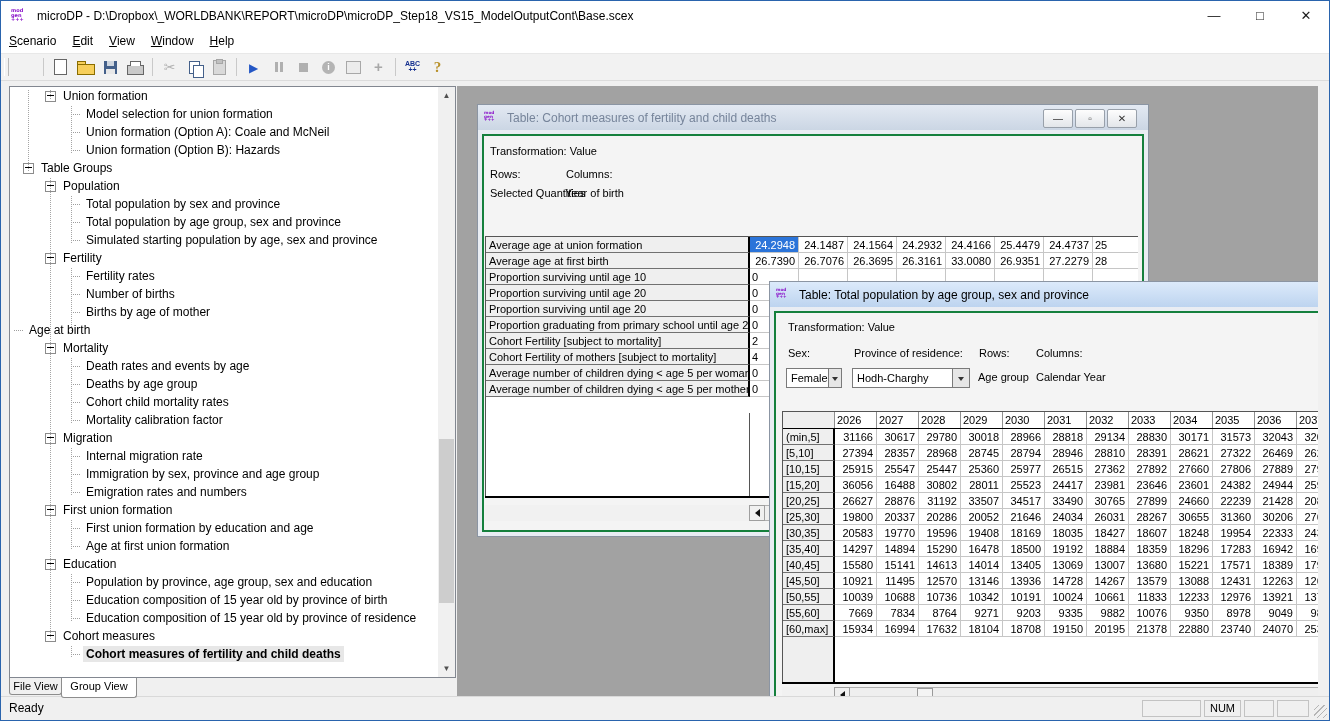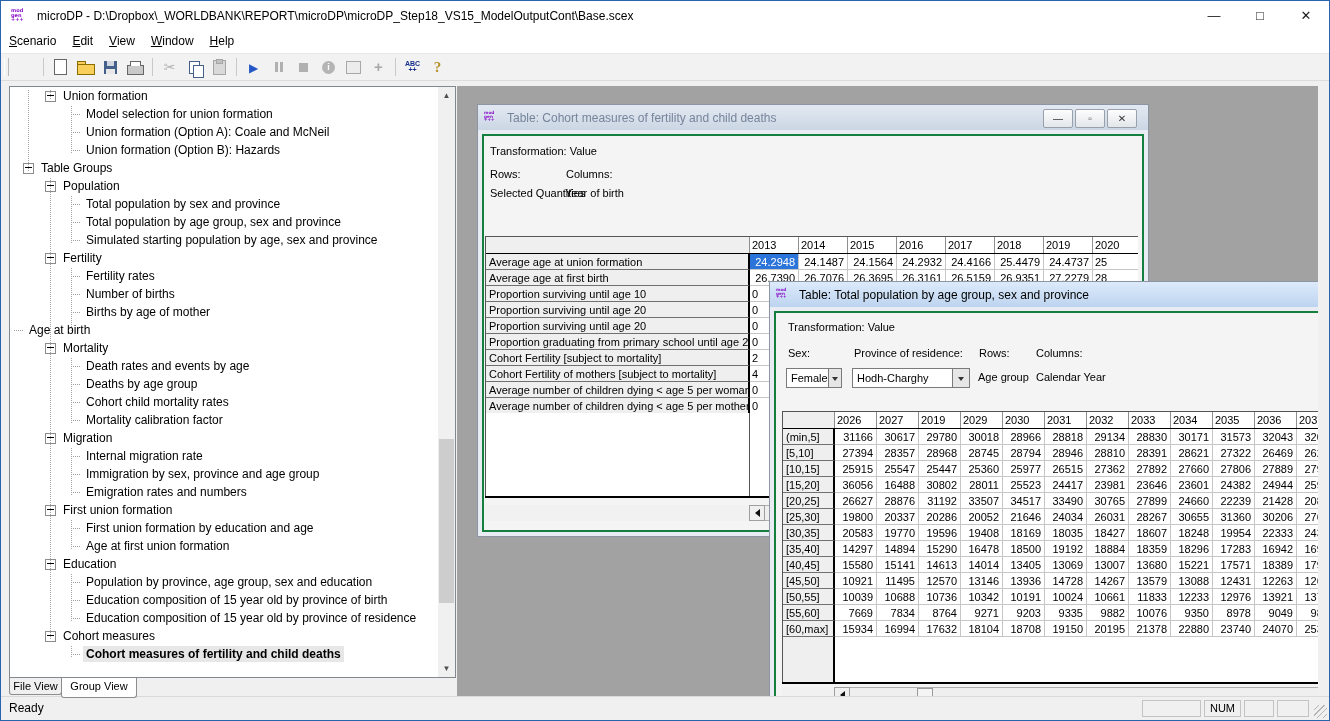--- a/index.html
+++ b/index.html
@@ -357,49 +357,38 @@
         <span class="cbtn2">✕</span>
       </div>
       <div class="ccontent">
         <span class="ilabel" style="left:6px;top:9px;">Transformation: Value</span>
         <span class="ilabel" style="left:6px;top:32px;">Rows:</span>
         <span class="ilabel" style="left:82px;top:32px;">Columns:</span>
         <span class="ilabel" style="left:6px;top:51px;">Selected Quantities</span>
         <span class="ilabel" style="left:81px;top:51px;">Year of birth</span>
 
         <div class="grid" id="grid1" style="left:1px;top:100px;width:652px;height:177px;">
-            <div class="grow ghead">
-              <div class="gcell gfixed" style="width: 264px;"></div>
-              <div class="gcell" style="width: 49px;">2013</div>
-              <div class="gcell" style="width: 49px;">2014</div>
-              <div class="gcell" style="width: 49px;">2015</div>
-              <div class="gcell" style="width: 49px;">2016</div>
-              <div class="gcell" style="width: 49px;">2017</div>
-              <div class="gcell" style="width: 49px;">2018</div>
-              <div class="gcell" style="width: 49px;">2019</div>
-              <div class="gcell" style="width: 49px;">2020</div>
-            </div>
             <div class="grow">
               <div class="gcell gfixed" style="width: 264px;">Average age at union formation</div>
               <div class="gcell gsel" style="width: 49px;">24.2948</div>
               <div class="gcell" style="width: 49px;">24.1487</div>
               <div class="gcell" style="width: 49px;">24.1564</div>
               <div class="gcell" style="width: 49px;">24.2932</div>
               <div class="gcell" style="width: 49px;">24.4166</div>
               <div class="gcell" style="width: 49px;">25.4479</div>
               <div class="gcell" style="width: 49px;">24.4737</div>
               <div class="gcell gleft" style="width: 49px;">25</div>
             </div>
             <div class="grow">
               <div class="gcell gfixed" style="width: 264px;">Average age at first birth</div>
               <div class="gcell" style="width: 49px;">26.7390</div>
               <div class="gcell" style="width: 49px;">26.7076</div>
               <div class="gcell" style="width: 49px;">26.3695</div>
               <div class="gcell" style="width: 49px;">26.3161</div>
-              <div class="gcell" style="width: 49px;">26.5159</div>
+              <div class="gcell" style="width: 49px;">33.0080</div>
               <div class="gcell" style="width: 49px;">26.9351</div>
               <div class="gcell" style="width: 49px;">27.2279</div>
               <div class="gcell gleft" style="width: 49px;">28</div>
             </div>
             <div class="grow">
               <div class="gcell gfixed" style="width: 264px;">Proportion surviving until age 10</div>
               <div class="gcell gleft" style="width: 49px;">0</div>
               <div class="gcell" style="width: 49px;"></div>
               <div class="gcell" style="width: 49px;"></div>
               <div class="gcell" style="width: 49px;"></div>
@@ -525,21 +514,21 @@
             </span>
         </div>
         <span class="ilabel" style="left:202px;top:58px;">Age group</span>
         <span class="ilabel" style="left:260px;top:58px;">Calendar Year</span>
 
         <div class="grid" id="grid2" style="left:6px;top:98px;width:556px;height:226px;">
             <div class="grow ghead">
               <div class="gcell gfixed" style="width: 52px;"></div>
               <div class="gcell" style="width: 42px;">2026</div>
               <div class="gcell" style="width: 42px;">2027</div>
-              <div class="gcell" style="width: 42px;">2019</div>
+              <div class="gcell" style="width: 42px;">2028</div>
               <div class="gcell" style="width: 42px;">2029</div>
               <div class="gcell" style="width: 42px;">2030</div>
               <div class="gcell" style="width: 42px;">2031</div>
               <div class="gcell" style="width: 42px;">2032</div>
               <div class="gcell" style="width: 42px;">2033</div>
               <div class="gcell" style="width: 42px;">2034</div>
               <div class="gcell" style="width: 42px;">2035</div>
               <div class="gcell" style="width: 42px;">2036</div>
               <div class="gcell" style="width: 42px;">2037</div>
             </div>

